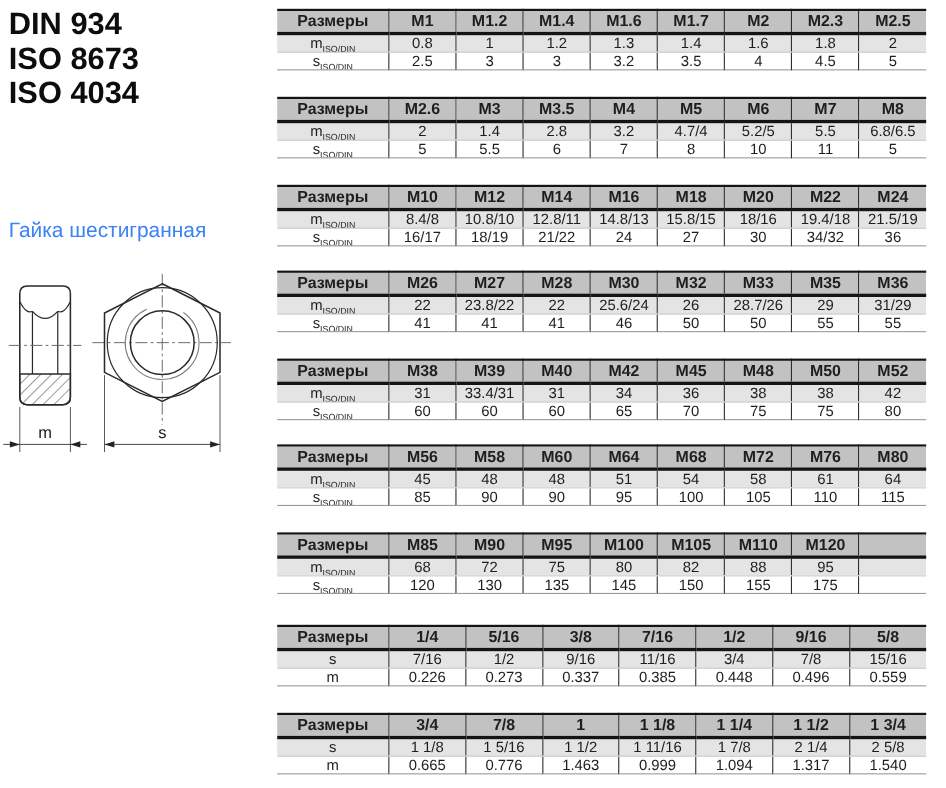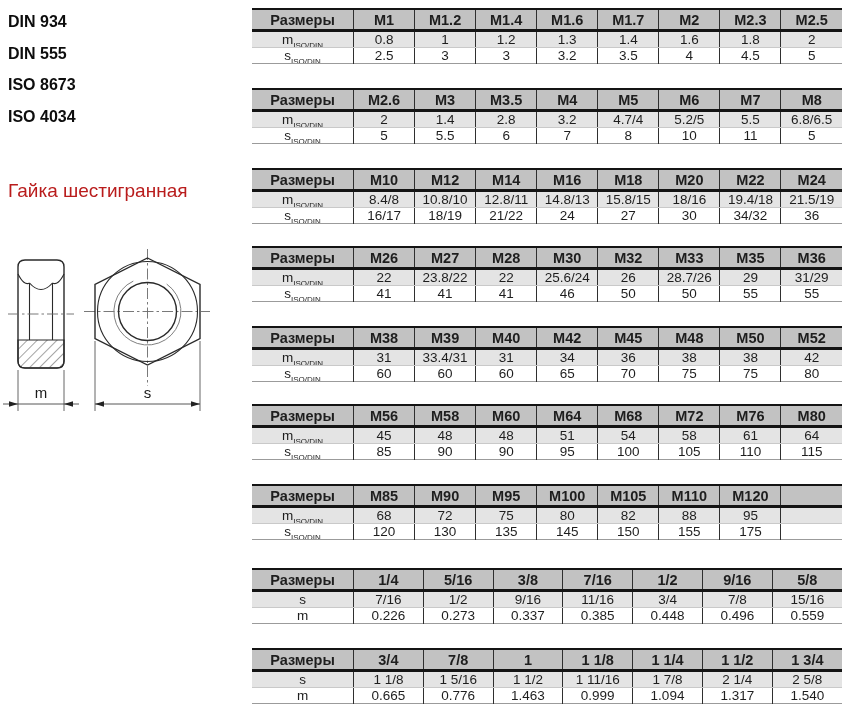--- a/index.html
+++ b/index.html
@@ -5,26 +5,26 @@
   html, body { margin:0; padding:0; }
   body {
     width:860px; height:716px; position:relative; overflow:hidden;
     background:#ffffff; font-family:"Liberation Sans", sans-serif;
     color:#1e1e1e;
   }
 
   
   .standards { position:absolute; left:8px; top:6px; }
   .standard-line {
-    font-weight:bold; font-size:16px; line-height:31.5px; color:#0d0d0d;
+    font-weight:bold; font-size:28px; line-height:31.5px; color:#0d0d0d;
     white-space:nowrap;
   }
   .product-name {
-    position:absolute; left:8px; top:180px;
-    font-size:19px; color:#b91c1c; white-space:nowrap;
+    position:absolute; left:8px; top:199px;
+    font-size:19px; color:#3b82f6; white-space:nowrap;
   }
   .drawing-svg { position:absolute; left:0px; top:248px; }
 
   
   .tables-wrap { position:absolute; left:252px; top:0; width:590px; height:716px; }
   .dim-table {
     position:absolute; left:0; width:590px;
     border-collapse:collapse; table-layout:fixed;
     border-top:2px solid #141414;
     border-bottom:1px solid #9b9b9b;
@@ -47,21 +47,20 @@
   .dim-table tbody th { font-weight:normal; font-size:13.5px; }
   .dim-table tbody td { font-size:13.5px; }
   .dim-table tr > *:not(:first-child) { border-left:1px solid #2f2f2f; }
   .dim-table sub { font-size:8px; line-height:0; }
 </style>
 </head>
 <body>
 
 <div class="standards">
     <div class="standard-line">DIN 934</div>
-    <div class="standard-line">DIN 555</div>
     <div class="standard-line">ISO 8673</div>
     <div class="standard-line">ISO 4034</div>
   </div>
 
 <div class="product-name">Гайка шестигранная</div>
 
 <svg class="drawing-svg" width="215" height="170" viewBox="0 0 215 170">
   <defs>
     <pattern id="hatch" patternUnits="userSpaceOnUse" width="7" height="7" patternTransform="rotate(45)">
       <line x1="0" y1="0" x2="0" y2="7" stroke="#4a4a4a" stroke-width="1"></line>

